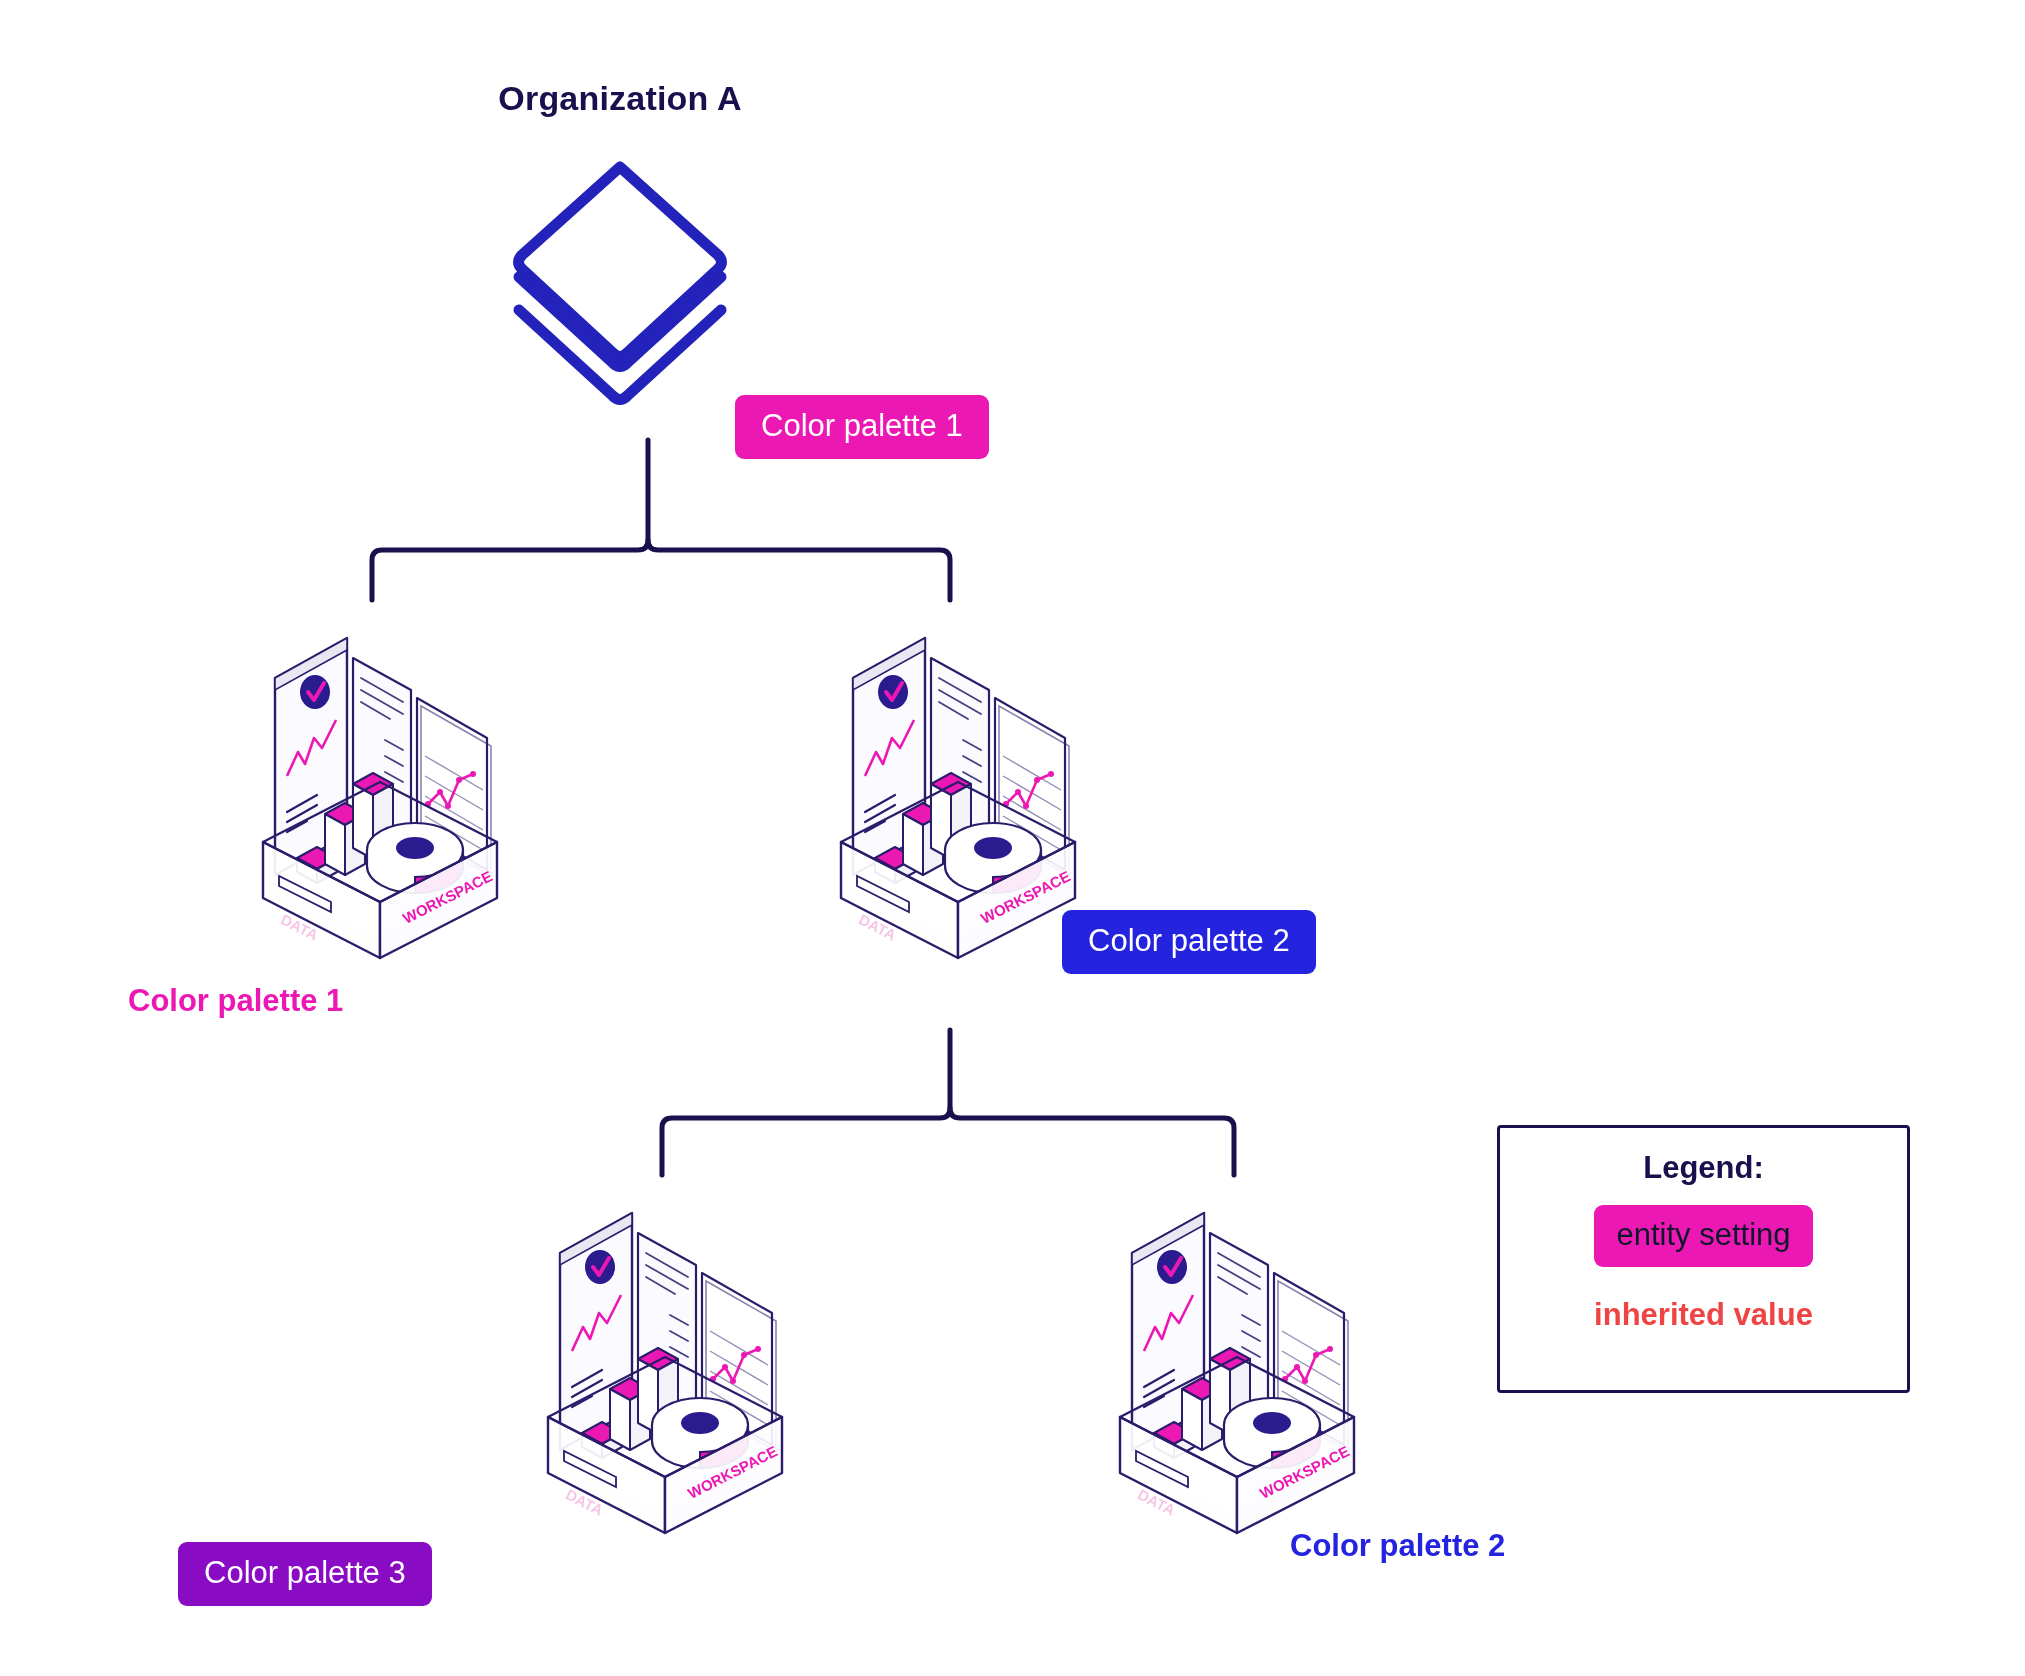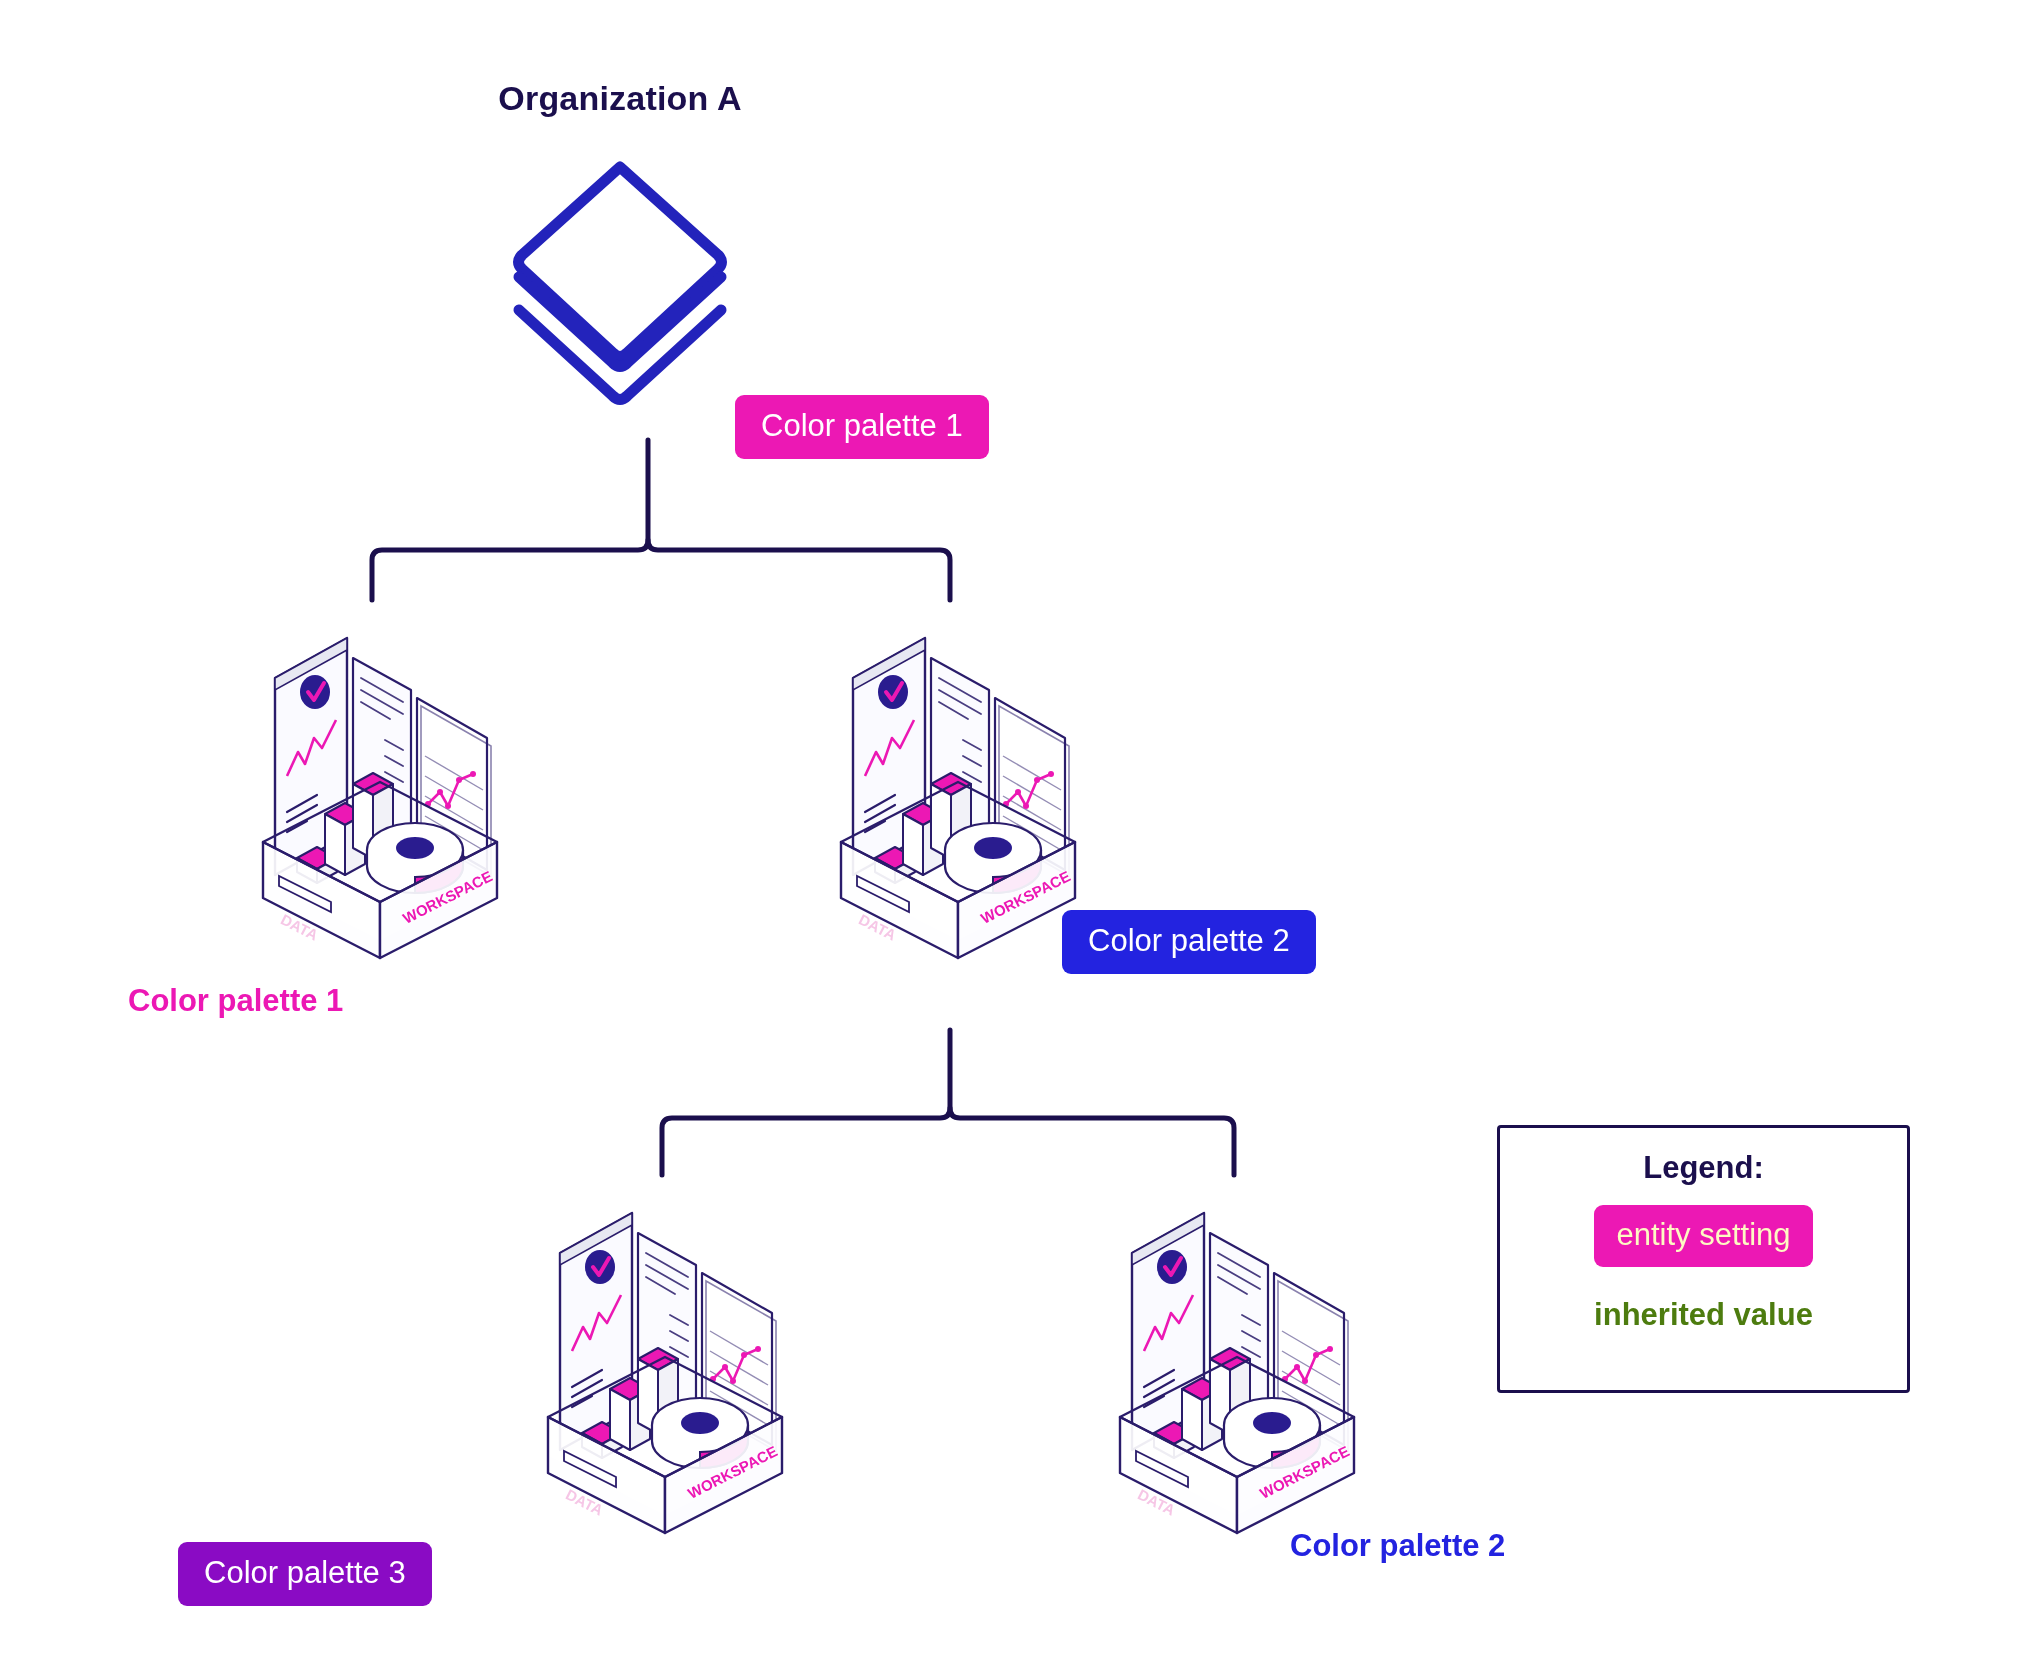--- a/index.html
+++ b/index.html
@@ -106,32 +106,32 @@
   }
   .legend-title {
     font-size: 31px;
     font-weight: bold;
     color: #1b0f4d;
     line-height: 1;
   }
   .legend-badge {
     margin-top: 22px;
     background: #ec18b4;
-    color: #fef9c3;
+    color: #0f172a;
     border-radius: 9px;
     font-size: 31px;
     line-height: 1;
     padding: 14px 22px 17px 22px;
     white-space: nowrap;
   }
   .legend-inherited {
     margin-top: 32px;
     font-size: 31px;
     font-weight: bold;
-    color: #4d7c0f;
+    color: #ef4444;
     line-height: 1;
     white-space: nowrap;
   }
 </style>
 </head>
 <body>
 
 <div id="canvas">
 
   <svg class="connectors" viewBox="0 0 2025 1676" width="2025" height="1676">

